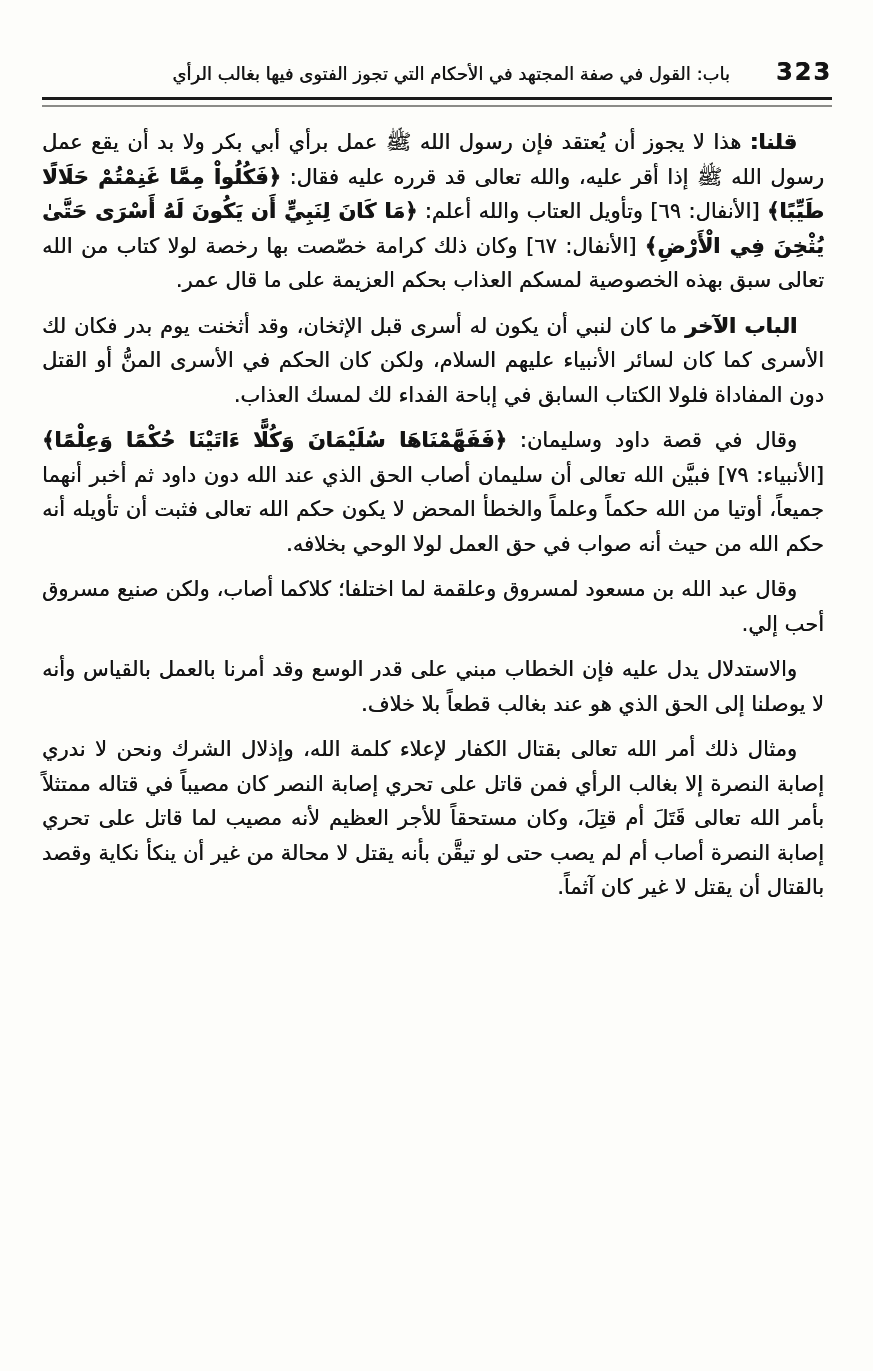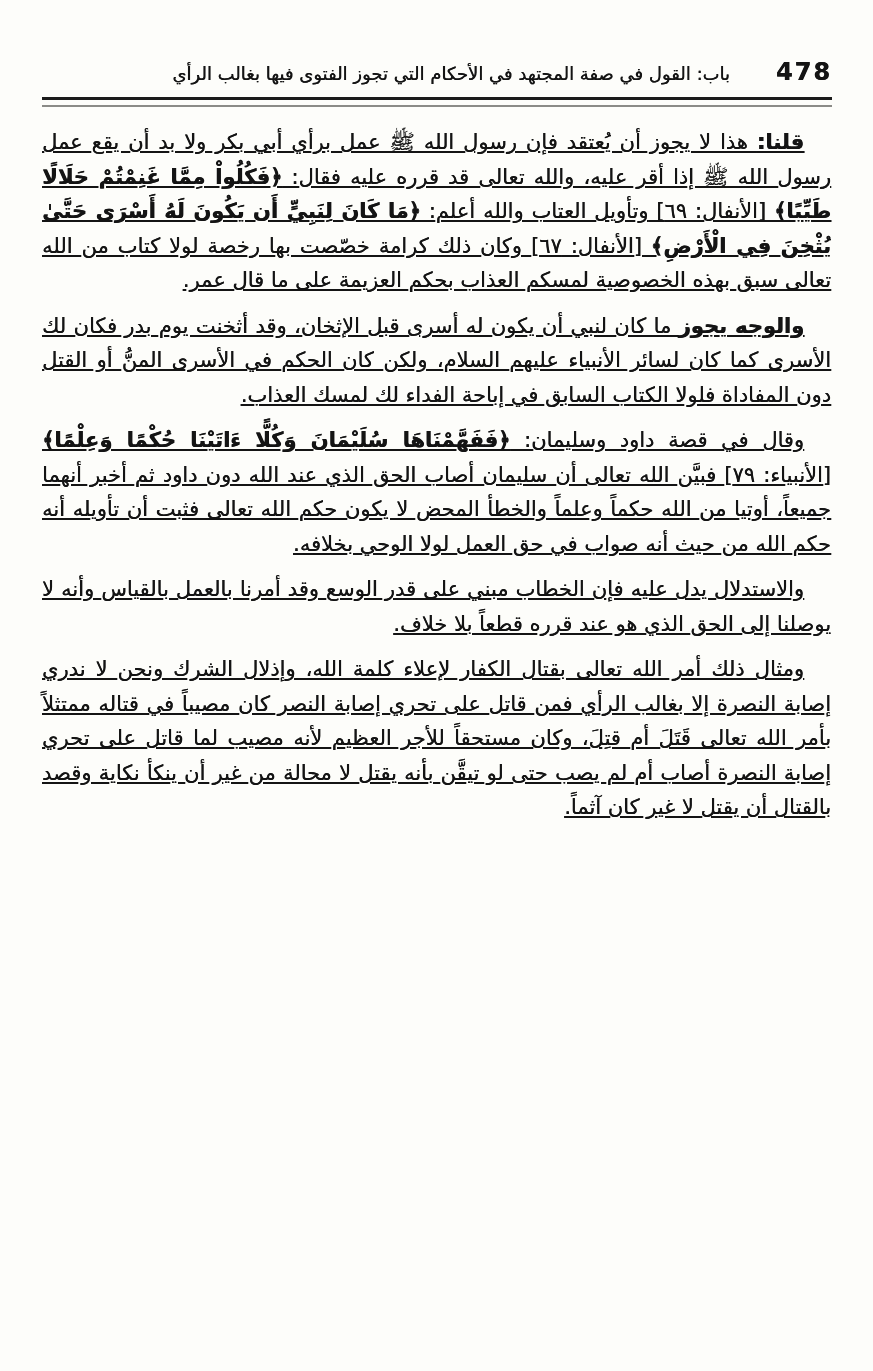--- a/index.html
+++ b/index.html
@@ -49,48 +49,48 @@
   
   .body-text{
     margin-top:18px;
     font-size:21px;
     line-height:34.5px;
     text-align:justify;
     text-justify:inter-word;
     text-shadow:0.3px 0 0 currentColor; 
   }
   .para{
-    margin:0 1px 11px 0;
+    margin:0 8px 11px 0;
     text-indent:27px; 
-    text-decoration:underline;
   }
   .seg-lead{
     font-weight:bold;
     text-shadow:0.6px 0 0 currentColor;
   }
   .seg-quran{
     font-weight:bold;
     text-shadow:0.5px 0 0 currentColor;
   }
   .seg-ref{font-weight:normal;}
   .seg-normal{font-weight:normal;}
 </style>
 </head>
 <body>
 
 <div class="page">
 
   <div class="page-header">
-    <div class="page-number">478</div>
+    <div class="page-number">323</div>
     <div class="chapter-title">باب: القول في صفة المجتهد في الأحكام التي تجوز الفتوى فيها بغالب الرأي</div>
   </div>
 
   <div class="header-rule"></div>
 
   <div class="body-text">
       <p class="para"><span class="seg-lead">قلنا:</span><span class="seg-normal"> هذا لا يجوز أن يُعتقد فإن رسول الله ﷺ عمل برأي أبي بكر ولا بد أن يقع عمل رسول الله ﷺ إذا أقر عليه، والله تعالى قد قرره عليه فقال: </span><span class="seg-quran">﴿فَكُلُواْ مِمَّا غَنِمْتُمْ حَلَالًا طَيِّبًا﴾</span><span class="seg-ref"> [الأنفال: ٦٩] </span><span class="seg-normal">وتأويل العتاب والله أعلم: </span><span class="seg-quran">﴿مَا كَانَ لِنَبِيٍّ أَن يَكُونَ لَهُ أَسْرَى حَتَّىٰ يُثْخِنَ فِي الْأَرْضِ﴾</span><span class="seg-ref"> [الأنفال: ٦٧] </span><span class="seg-normal">وكان ذلك كرامة خصّصت بها رخصة لولا كتاب من الله تعالى سبق بهذه الخصوصية لمسكم العذاب بحكم العزيمة على ما قال عمر.</span></p>
-      <p class="para"><span class="seg-lead">والوجه يجوز</span><span class="seg-normal"> ما كان لنبي أن يكون له أسرى قبل الإثخان، وقد أثخنت يوم بدر فكان لك الأسرى كما كان لسائر الأنبياء عليهم السلام، ولكن كان الحكم في الأسرى المنُّ أو القتل دون المفاداة فلولا الكتاب السابق في إباحة الفداء لك لمسك العذاب.</span></p>
+      <p class="para"><span class="seg-lead">الباب الآخر</span><span class="seg-normal"> ما كان لنبي أن يكون له أسرى قبل الإثخان، وقد أثخنت يوم بدر فكان لك الأسرى كما كان لسائر الأنبياء عليهم السلام، ولكن كان الحكم في الأسرى المنُّ أو القتل دون المفاداة فلولا الكتاب السابق في إباحة الفداء لك لمسك العذاب.</span></p>
       <p class="para"><span class="seg-normal">وقال في قصة داود وسليمان: </span><span class="seg-quran">﴿فَفَهَّمْنَاهَا سُلَيْمَانَ وَكُلًّا ءَاتَيْنَا حُكْمًا وَعِلْمًا﴾</span><span class="seg-ref"> [الأنبياء: ٧٩] </span><span class="seg-normal">فبيَّن الله تعالى أن سليمان أصاب الحق الذي عند الله دون داود ثم أخبر أنهما جميعاً، أوتيا من الله حكماً وعلماً والخطأ المحض لا يكون حكم الله تعالى فثبت أن تأويله أنه حكم الله من حيث أنه صواب في حق العمل لولا الوحي بخلافه.</span></p>
-      <p class="para"><span class="seg-normal">والاستدلال يدل عليه فإن الخطاب مبني على قدر الوسع وقد أمرنا بالعمل بالقياس وأنه لا يوصلنا إلى الحق الذي هو عند قرره قطعاً بلا خلاف.</span></p>
+      <p class="para"><span class="seg-normal">وقال عبد الله بن مسعود لمسروق وعلقمة لما اختلفا؛ كلاكما أصاب، ولكن صنيع مسروق أحب إلي.</span></p>
+      <p class="para"><span class="seg-normal">والاستدلال يدل عليه فإن الخطاب مبني على قدر الوسع وقد أمرنا بالعمل بالقياس وأنه لا يوصلنا إلى الحق الذي هو عند بغالب قطعاً بلا خلاف.</span></p>
       <p class="para"><span class="seg-normal">ومثال ذلك أمر الله تعالى بقتال الكفار لإعلاء كلمة الله، وإذلال الشرك ونحن لا ندري إصابة النصرة إلا بغالب الرأي فمن قاتل على تحري إصابة النصر كان مصيباً في قتاله ممتثلاً بأمر الله تعالى قَتَلَ أم قتِلَ، وكان مستحقاً للأجر العظيم لأنه مصيب لما قاتل على تحري إصابة النصرة أصاب أم لم يصب حتى لو تيقَّن بأنه يقتل لا محالة من غير أن ينكأ نكاية وقصد بالقتال أن يقتل لا غير كان آثماً.</span></p>
     </div>
 
 </div>
 
 </body></html>

